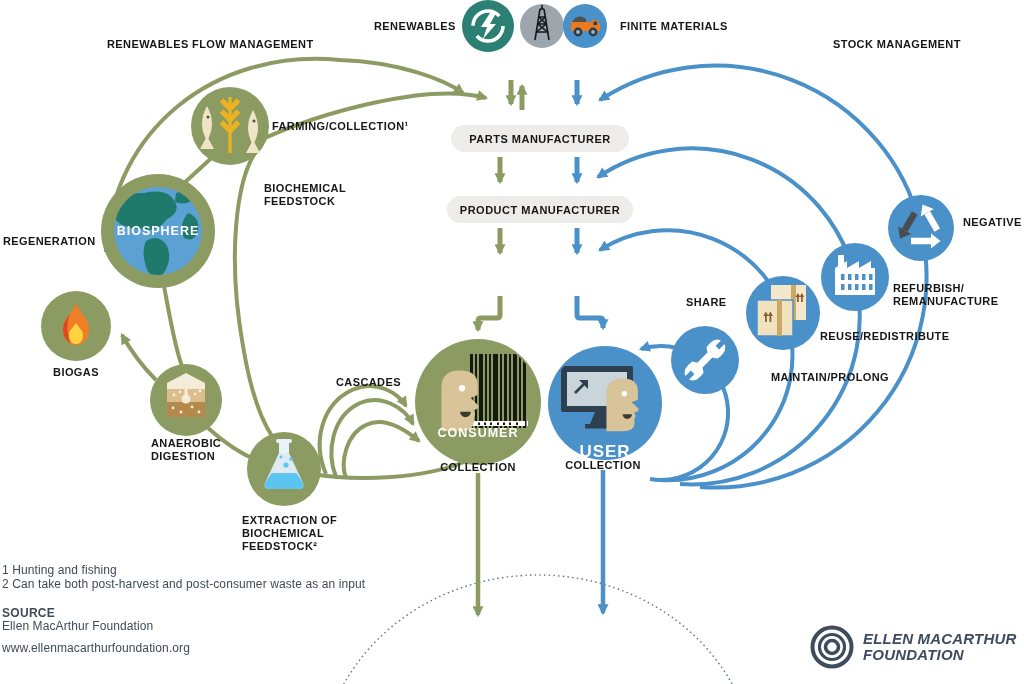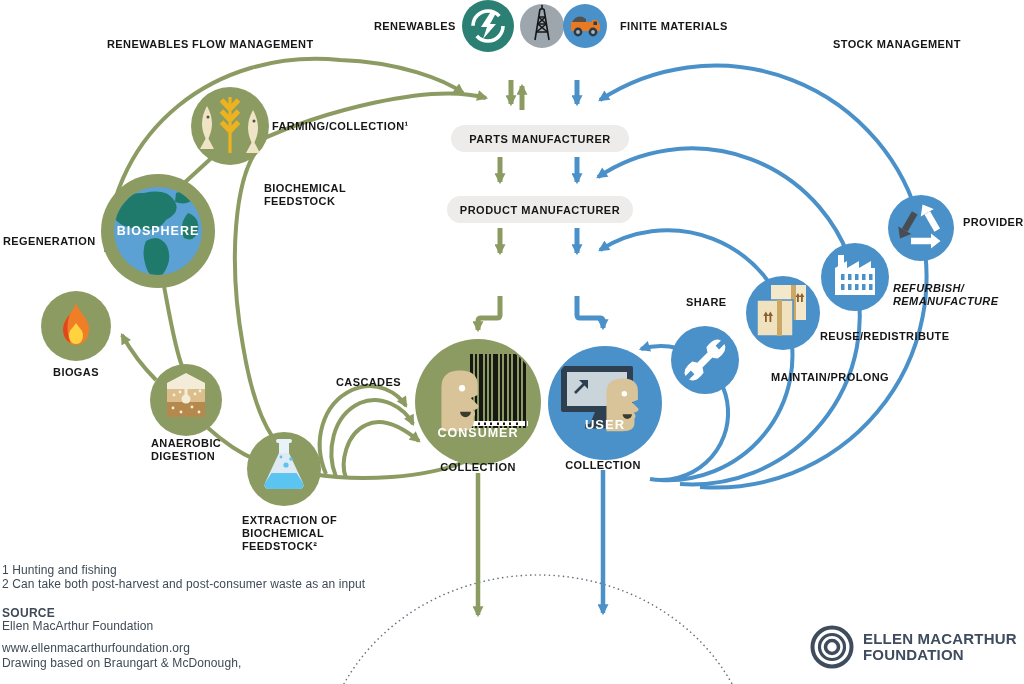--- a/index.html
+++ b/index.html
@@ -322,34 +322,33 @@
 <div class="lbl c w" style="left:88px;top:225px;width:140px;font-size:12.5px;">BIOSPHERE</div>
 <div class="lbl c" style="left:26px;top:366px;width:100px;">BIOGAS</div>
 <div class="lbl" style="left:151px;top:437px;">ANAEROBIC
 DIGESTION</div>
 <div class="lbl" style="left:242px;top:514px;">EXTRACTION OF
 BIOCHEMICAL
 FEEDSTOCK²</div>
 <div class="lbl" style="left:336px;top:376px;">CASCADES</div>
 <div class="lbl c w" style="left:408px;top:427px;width:140px;font-size:12.5px;">CONSUMER</div>
 <div class="lbl c" style="left:408px;top:461px;width:140px;">COLLECTION</div>
-<div class="lbl c w" style="left:535px;top:418px;width:140px;font-size:13px;">USER</div>
+<div class="lbl c w" style="left:535px;top:445px;width:140px;font-size:17px;">USER</div>
 <div class="lbl c" style="left:533px;top:459px;width:140px;">COLLECTION</div>
 <div class="lbl" style="left:686px;top:296px;">SHARE</div>
 <div class="lbl" style="left:743px;top:371px;padding-left:28px;">MAINTAIN/PROLONG</div>
 <div class="lbl" style="left:820px;top:330px;">REUSE/REDISTRIBUTE</div>
-<div class="lbl" style="left:893px;top:282px;font-style:italic;">REFURBISH/
+<div class="lbl" style="left:893px;top:282px;">REFURBISH/
 REMANUFACTURE</div>
-<div class="lbl" style="left:963px;top:216px;">PROVIDER</div>
+<div class="lbl" style="left:963px;top:216px;">NEGATIVE</div>
 
 <div class="ft" style="left:2px;top:564px;">1 Hunting and fishing</div>
 <div class="ft" style="left:2px;top:578px;">2 Can take both post-harvest and post-consumer waste as an input</div>
 <div class="ft" style="left:2px;top:607px;"><b>SOURCE</b></div>
 <div class="ft" style="left:2px;top:620px;">Ellen MacArthur Foundation</div>
 <div class="ft" style="left:2px;top:642px;">www.ellenmacarthurfoundation.org</div>
-<div class="ft" style="left:2px;top:657px;">Drawing based on Braungart &amp; McDonough,</div>
 <div class="ft" style="left:2px;top:668px;margin-top:36px;">Cradle to Cradle (C2C)</div>
 
-<div class="logo-text" style="left:863px;top:631px;">
+<div class="logo-text" style="left:863px;top:631px;font-style:italic;">
   <div>ELLEN MACARTHUR</div>
   <div>FOUNDATION</div>
 </div>
 </div>
 
 </body></html>

